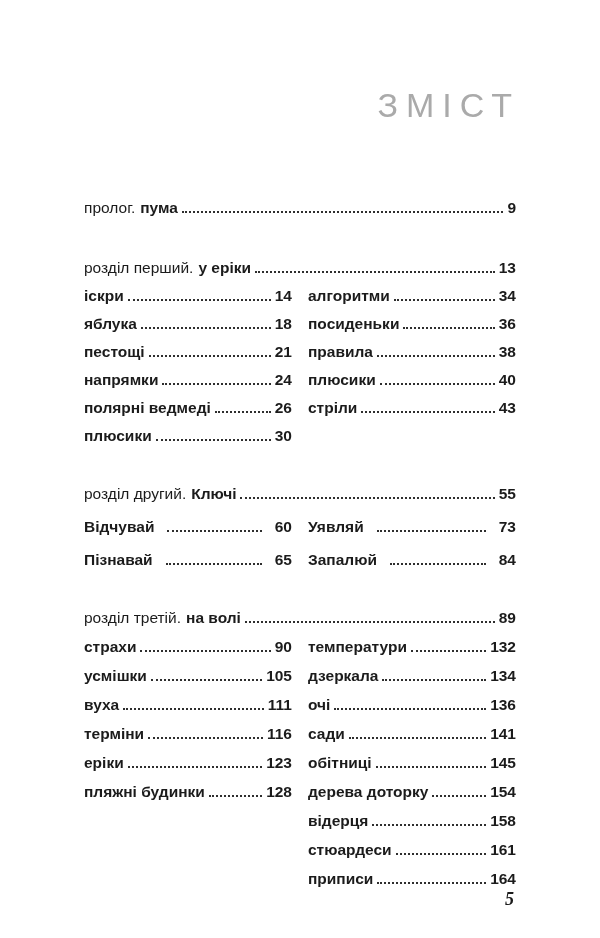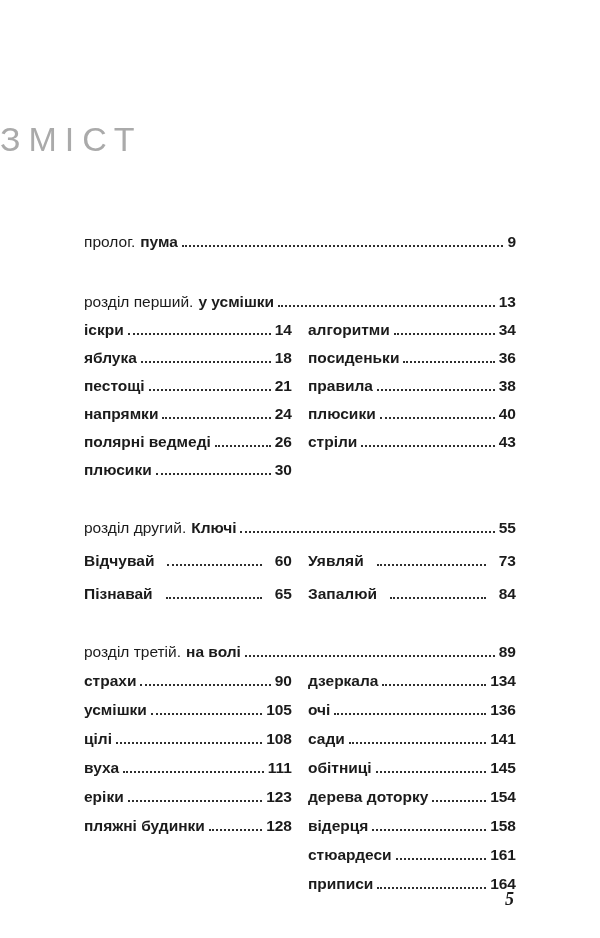--- a/index.html
+++ b/index.html
@@ -8,21 +8,22 @@
     width: 600px;
     height: 938px;
     background: #ffffff;
     font-family: "Liberation Sans", sans-serif;
     color: #1b1b1b;
     position: relative;
     overflow: hidden;
   }
   .title {
     margin: 0;
-    padding: 120px 80px 0 0;
+    padding: 86px 80px 0 0;
+    text-align: right;
     font-size: 34px;
     line-height: 39px;
     font-weight: 400;
     letter-spacing: 8px;
     color: #aaaaaa;
   }
   .content { padding: 64px 84px 0 84px; }
 
   .toc-row {
     display: flex;
@@ -74,21 +75,21 @@
     <div class="toc-row prologue">
       <span class="prefix">пролог.</span>
       <span class="toc-label">пума</span>
       <span class="toc-dots"></span>
       <span class="toc-page">9</span>
     </div>
 
     <section class="toc-section s1">
       <div class="toc-row heading">
         <span class="prefix">розділ перший.</span>
-        <span class="toc-label">у усмішки</span>
+        <span class="toc-label">у еріки</span>
         <span class="toc-dots"></span>
         <span class="toc-page">13</span>
       </div>
       <div class="cols">
         <div class="col">
             <div class="toc-row">
     <span class="toc-label">іскри</span>
     <span class="toc-dots"></span>
     <span class="toc-page">14</span>
   </div>
@@ -196,42 +197,47 @@
     <span class="toc-label">страхи</span>
     <span class="toc-dots"></span>
     <span class="toc-page">90</span>
   </div>
             <div class="toc-row">
     <span class="toc-label">усмішки</span>
     <span class="toc-dots"></span>
     <span class="toc-page">105</span>
   </div>
             <div class="toc-row">
-    <span class="toc-label">цілі</span>
-    <span class="toc-dots"></span>
-    <span class="toc-page">108</span>
-  </div>
-            <div class="toc-row">
     <span class="toc-label">вуха</span>
     <span class="toc-dots"></span>
     <span class="toc-page">111</span>
   </div>
             <div class="toc-row">
+    <span class="toc-label">терміни</span>
+    <span class="toc-dots"></span>
+    <span class="toc-page">116</span>
+  </div>
+            <div class="toc-row">
     <span class="toc-label">еріки</span>
     <span class="toc-dots"></span>
     <span class="toc-page">123</span>
   </div>
             <div class="toc-row">
     <span class="toc-label">пляжні будинки</span>
     <span class="toc-dots"></span>
     <span class="toc-page">128</span>
   </div>
           </div>
         <div class="col">
             <div class="toc-row">
+    <span class="toc-label">температури</span>
+    <span class="toc-dots"></span>
+    <span class="toc-page">132</span>
+  </div>
+            <div class="toc-row">
     <span class="toc-label">дзеркала</span>
     <span class="toc-dots"></span>
     <span class="toc-page">134</span>
   </div>
             <div class="toc-row">
     <span class="toc-label">очі</span>
     <span class="toc-dots"></span>
     <span class="toc-page">136</span>
   </div>
             <div class="toc-row">

